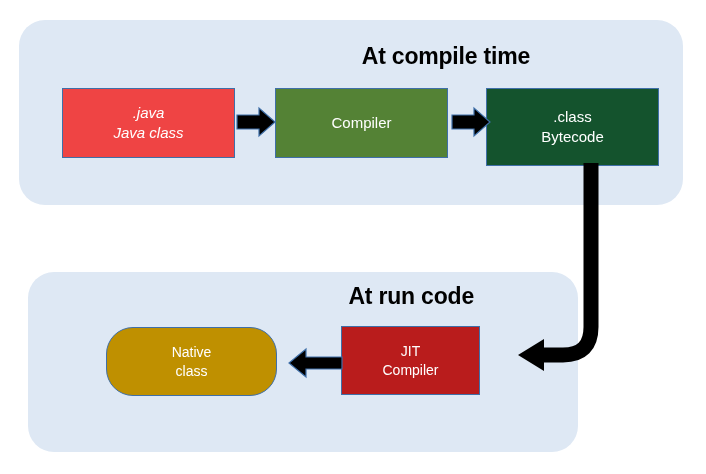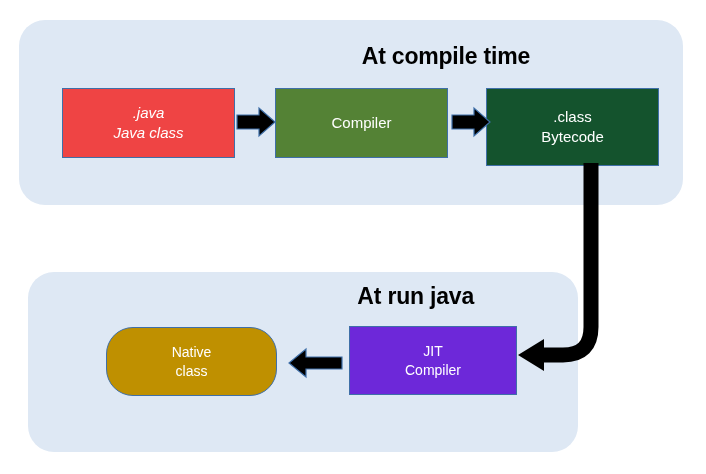--- a/index.html
+++ b/index.html
@@ -111,25 +111,24 @@
     width: 171px;
     height: 69px;
     background: #BF9000;
     font-size: 14px;
     border-radius: 27px;
   }
 
   #node-jit {
     left: 341px;
     top: 326px;
-    width: 168px;
+    width: 139px;
     height: 69px;
-    background: #6d28d9;
+    background: #b91c1c;
     font-size: 14px;
-    margin-left: 8px;
   }
 
   .arrow-svg {
     position: absolute;
     overflow: visible;
   }
 
   #arrow-java-compiler { left: 234px; top: 105px; }
   #arrow-compiler-class { left: 449px; top: 105px; }
   #arrow-jit-native { left: 285px; top: 346px; }
@@ -161,21 +160,21 @@
   <svg class="arrow-svg" id="arrow-java-compiler" width="44" height="34" viewBox="0 0 44 34">
     <path d="M3 10 L25 10 L25 3 L41 17 L25 31 L25 24 L3 24 Z" fill="#000000" stroke="#3F6FA8" stroke-width="1.2"></path>
   </svg>
 
   <svg class="arrow-svg" id="arrow-compiler-class" width="44" height="34" viewBox="0 0 44 34">
     <path d="M3 10 L25 10 L25 3 L41 17 L25 31 L25 24 L3 24 Z" fill="#000000" stroke="#3F6FA8" stroke-width="1.2"></path>
   </svg>
 
   <div class="panel" id="panel-runtime"></div>
 
-  <div class="panel-title" id="title-runtime">At run java</div>
+  <div class="panel-title" id="title-runtime">At run code</div>
 
   <div class="node" id="node-native">
     <span class="line">Native</span>
     <span class="line">class</span>
   </div>
 
   <div class="node" id="node-jit">
     <span class="line">JIT</span>
     <span class="line">Compiler</span>
   </div>

